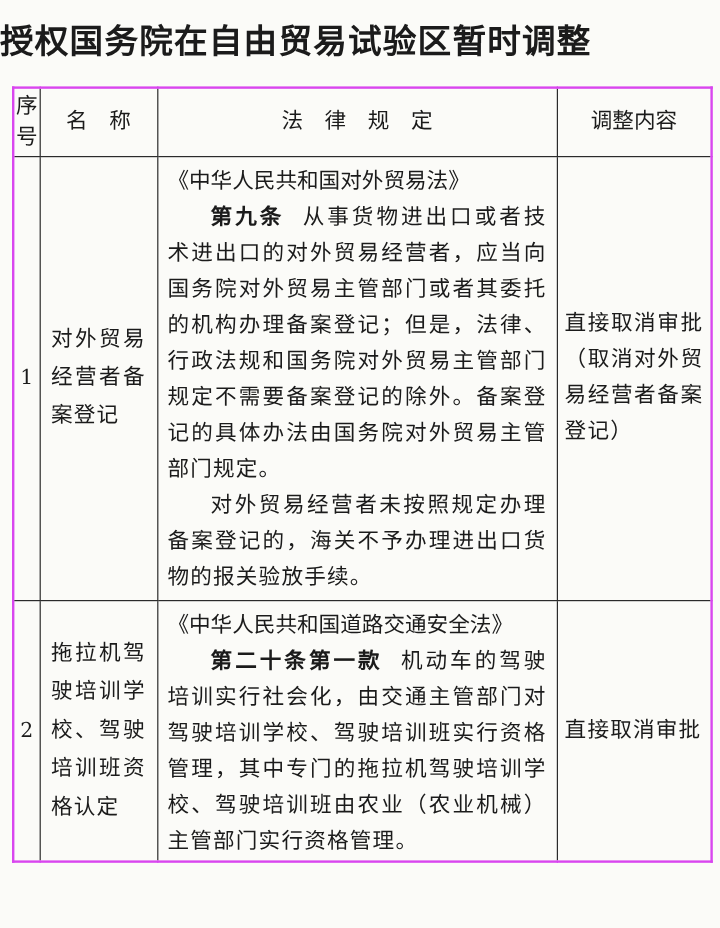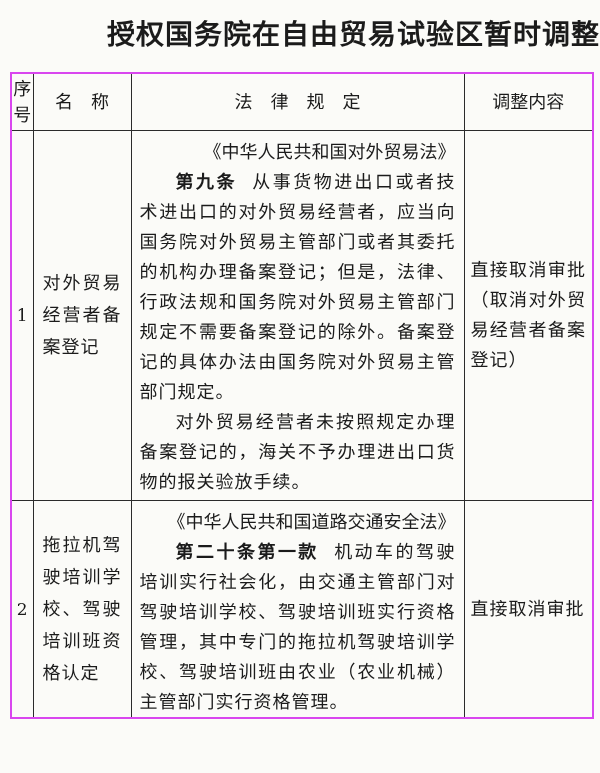--- a/index.html
+++ b/index.html
@@ -7,21 +7,21 @@
   body {
     background: #fbfbf8;
     color: #1b1b1b;
     font-family: "DejaVu Serif", "Liberation Serif", serif;
     overflow: hidden;
   }
 
   
   .doc-title {
     padding-top: 13px;
-    text-align: right;
+    text-align: left;
     font-weight: bold;
     font-size: 28px;
     line-height: 44px;
     letter-spacing: 1px;
   }
 
   
   table.catalog {
     margin: 15px 0 0 10px;
     width: 582px;
@@ -55,21 +55,21 @@
     line-height: 32px;
     text-align: justify;
     letter-spacing: 1px;
   }
   td.cell-law {
     vertical-align: top;
     padding: 6px 8px 0 8px;
     line-height: 30px;
     letter-spacing: 1px;
   }
-  .law-title { text-align: right; letter-spacing: 0; }
+  .law-title { text-align: left; letter-spacing: 0; }
   .law-para  { text-align: justify; text-indent: 2em; }
   .law-lead  {
     font-weight: bold;
     font-family: "DejaVu Sans", "Liberation Sans", sans-serif;
     margin-right: .85em;
   }
   .law-lead:empty { display: none; }
   td.cell-adjust {
     vertical-align: middle;
     padding: 0 6px;

